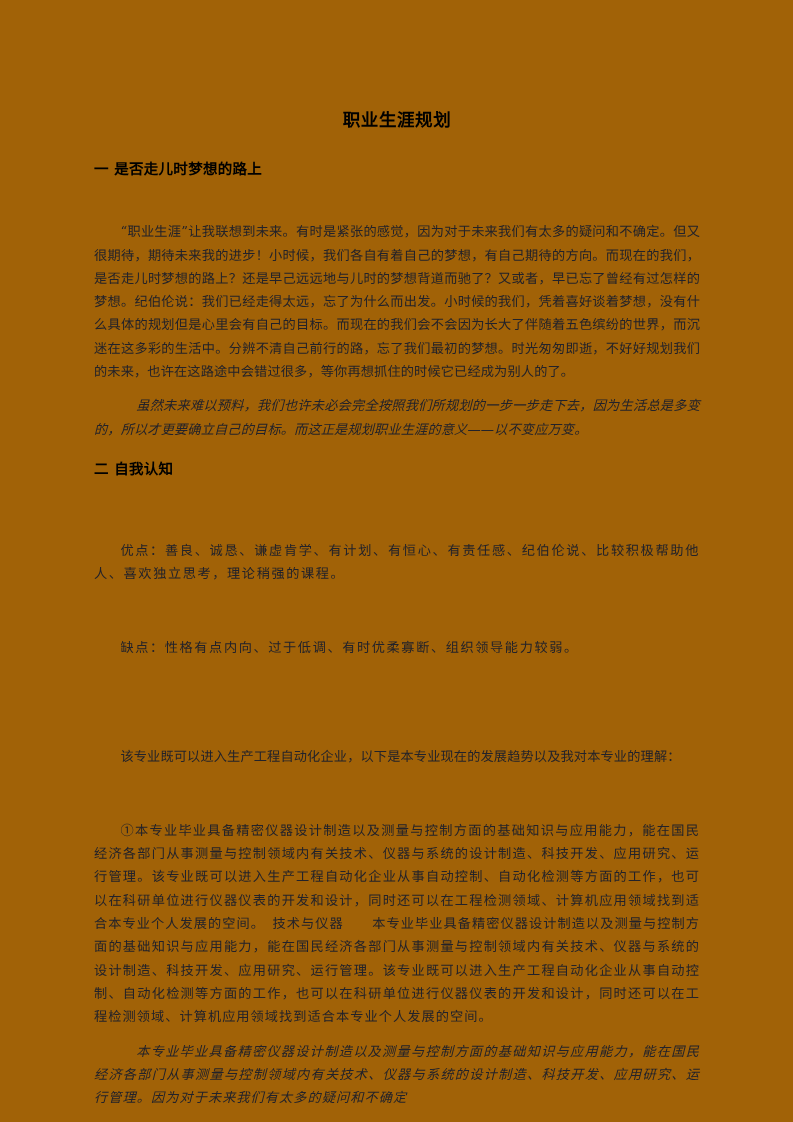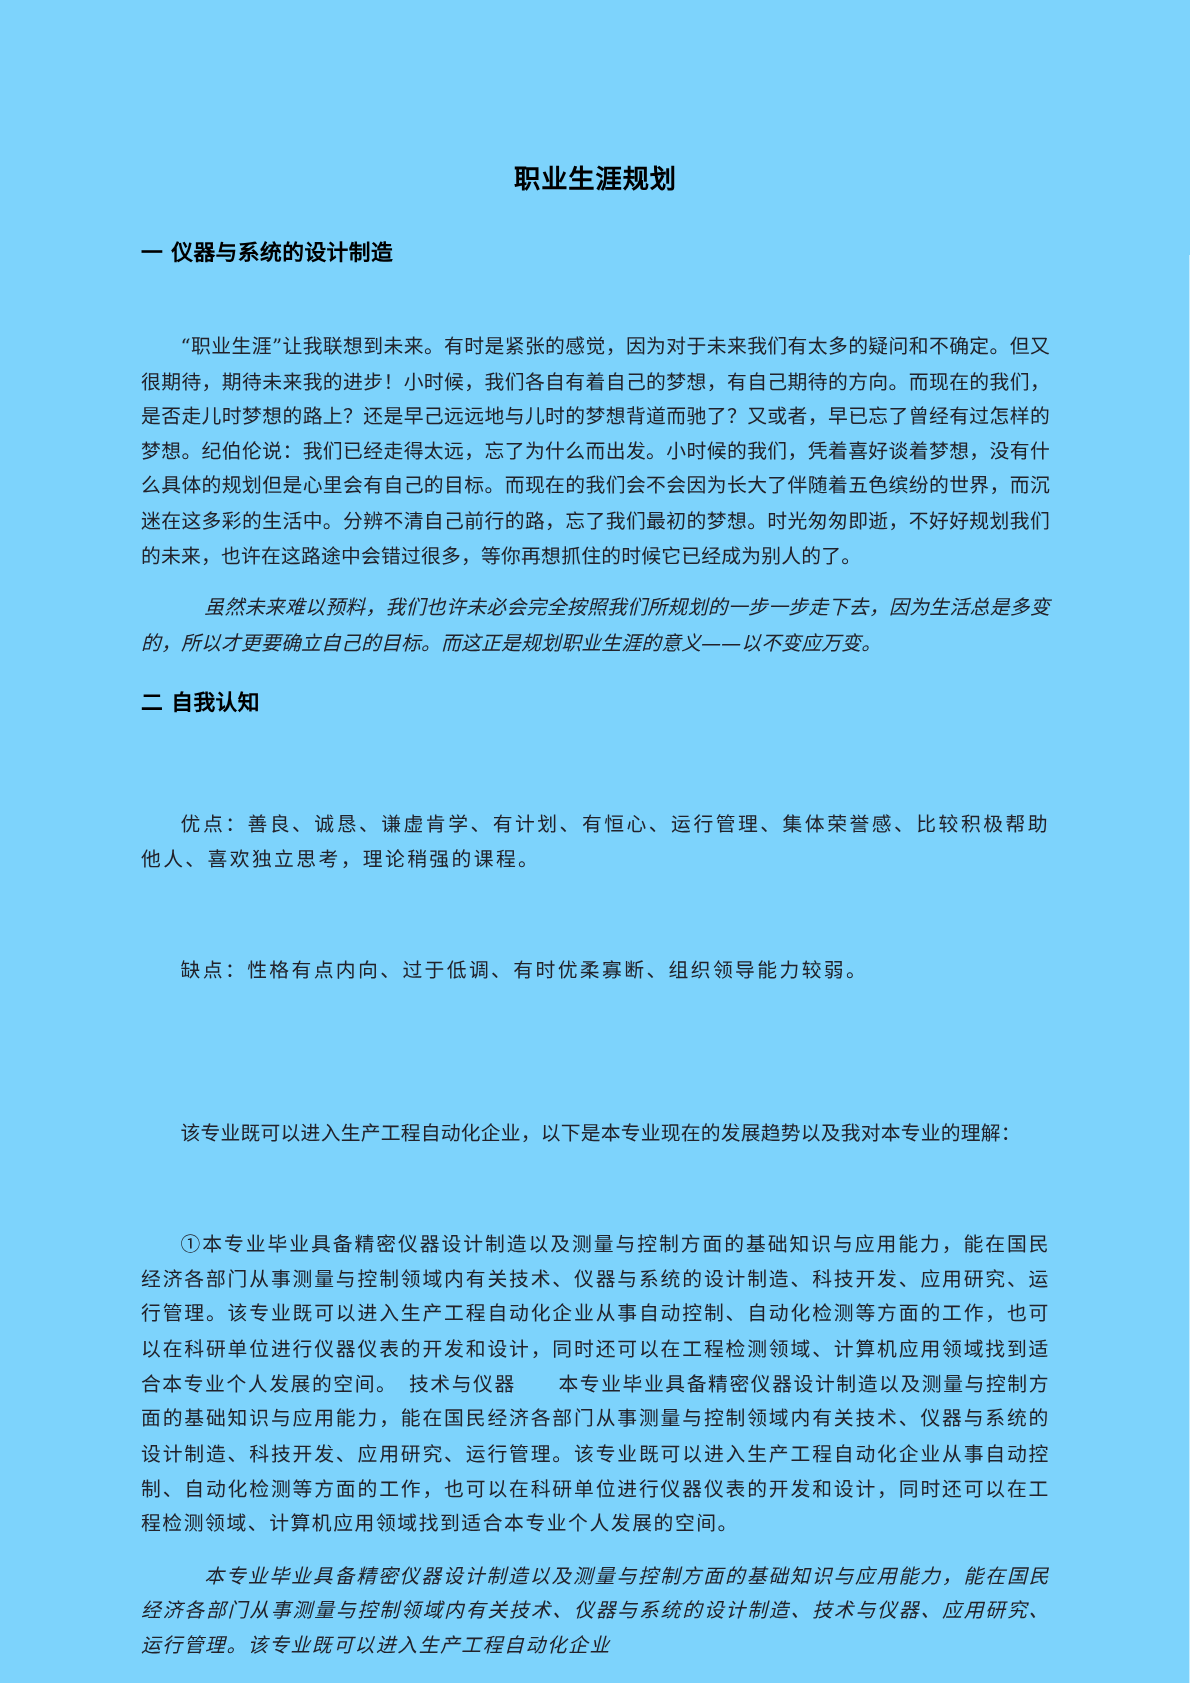--- a/index.html
+++ b/index.html
@@ -9,21 +9,21 @@
     background: #ffffff;
   }
   body {
     font-family: "DejaVu Serif", "Liberation Serif", serif;
     color: #000000;
   }
   .page {
     position: relative;
     width: 793px;
     height: 1122px;
-    background: #7dd3fc;
+    background: #a16207;
     overflow: hidden;
     box-sizing: border-box;
   }
   .content {
     position: absolute;
     left: 94px;
     top: 108px;
     width: 606px;
   }
   .doc-title {
@@ -76,50 +76,50 @@
   .gap-xl { height: 34px; }
 </style>
 </head>
 <body>
 
 <div class="page">
   <div class="content">
 
     <h1 class="doc-title">职业生涯规划</h1>
 
-    <h2 class="h2">一  仪器与系统的设计制造</h2>
+    <h2 class="h2">一  是否走儿时梦想的路上</h2>
 
     <p class="body indent2">“职业生涯”让我联想到未来。有时是紧张的感觉，因为对于未来我们有太多的疑问和不确定。但又很期待，期待未来我的进步！小时候，我们各自有着自己的梦想，有自己期待的方向。而现在的我们，是否走儿时梦想的路上？还是早己远远地与儿时的梦想背道而驰了？又或者，早已忘了曾经有过怎样的梦想。纪伯伦说：我们已经走得太远，忘了为什么而出发。小时候的我们，凭着喜好谈着梦想，没有什么具体的规划但是心里会有自己的目标。而现在的我们会不会因为长大了伴随着五色缤纷的世界，而沉迷在这多彩的生活中。分辨不清自己前行的路，忘了我们最初的梦想。时光匆匆即逝，不好好规划我们的未来，也许在这路途中会错过很多，等你再想抓住的时候它已经成为别人的了。</p>
 
     <div class="gap-sm"></div>
 
     <p class="body indent3">虽然未来难以预料，我们也许未必会完全按照我们所规划的一步一步走下去，因为生活总是多变的，所以才更要确立自己的目标。而这正是规划职业生涯的意义——以不变应万变。</p>
 
     <div class="gap-md"></div>
 
     <h2 class="h2">二  自我认知</h2>
 
 
     <div class="gap-sm"></div>
 
-    <p class="body indent2 wider">优点：善良、诚恳、谦虚肯学、有计划、有恒心、运行管理、集体荣誉感、比较积极帮助他人、喜欢独立思考，理论稍强的课程。</p>
+    <p class="body indent2 wider">优点：善良、诚恳、谦虚肯学、有计划、有恒心、有责任感、纪伯伦说、比较积极帮助他人、喜欢独立思考，理论稍强的课程。</p>
 
     <div class="gap-sm"></div>
 
     <p class="body indent2 wider">缺点：性格有点内向、过于低调、有时优柔寡断、组织领导能力较弱。</p>
 
     <div class="gap-xl"></div>
 
 
     <div class="gap-sm"></div>
 
     <p class="body indent2">该专业既可以进入生产工程自动化企业，以下是本专业现在的发展趋势以及我对本专业的理解：</p>
 
     <div class="gap-sm"></div>
 
     <p class="body indent2 wide">①本专业毕业具备精密仪器设计制造以及测量与控制方面的基础知识与应用能力，能在国民经济各部门从事测量与控制领域内有关技术、仪器与系统的设计制造、科技开发、应用研究、运行管理。该专业既可以进入生产工程自动化企业从事自动控制、自动化检测等方面的工作，也可以在科研单位进行仪器仪表的开发和设计，同时还可以在工程检测领域、计算机应用领域找到适合本专业个人发展的空间。　技术与仪器　　本专业毕业具备精密仪器设计制造以及测量与控制方面的基础知识与应用能力，能在国民经济各部门从事测量与控制领域内有关技术、仪器与系统的设计制造、科技开发、应用研究、运行管理。该专业既可以进入生产工程自动化企业从事自动控制、自动化检测等方面的工作，也可以在科研单位进行仪器仪表的开发和设计，同时还可以在工程检测领域、计算机应用领域找到适合本专业个人发展的空间。</p>
 
     <div class="gap-sm"></div>
 
-    <p class="body indent3 wide">本专业毕业具备精密仪器设计制造以及测量与控制方面的基础知识与应用能力，能在国民经济各部门从事测量与控制领域内有关技术、仪器与系统的设计制造、技术与仪器、应用研究、运行管理。该专业既可以进入生产工程自动化企业</p>
+    <p class="body indent3 wide">本专业毕业具备精密仪器设计制造以及测量与控制方面的基础知识与应用能力，能在国民经济各部门从事测量与控制领域内有关技术、仪器与系统的设计制造、科技开发、应用研究、运行管理。因为对于未来我们有太多的疑问和不确定</p>
 
   </div>
 </div>
 
 </body></html>

